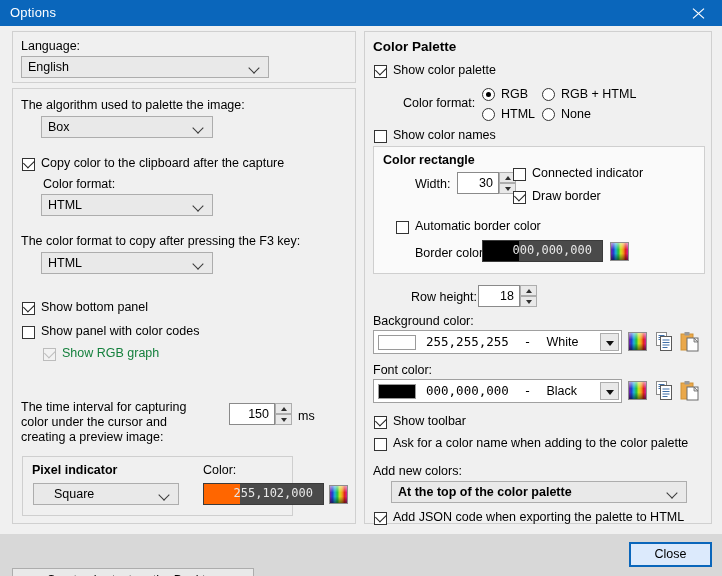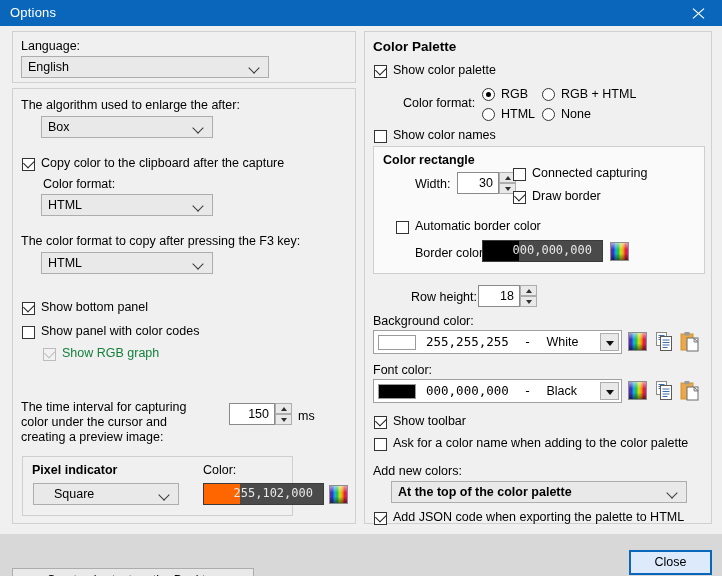--- a/index.html
+++ b/index.html
@@ -127,21 +127,21 @@
   <div class="group" style="left:12px;top:31px;width:344px;height:52px;">
     <div class="lbl" style="left:8px;top:7px;">Language:</div>
     <div class="combo" style="left:8px;top:24px;width:248px;">
       <span>English</span>
       <span class="chev"></span>
     </div>
   </div>
 
   <div class="group" style="left:12px;top:88px;width:344px;height:436px;">
 
-    <div class="lbl" style="left:8px;top:9px;">The algorithm used to enlarge the after:</div>
+    <div class="lbl" style="left:8px;top:9px;">The algorithm used to palette the image:</div>
     <div class="combo" style="left:28px;top:27px;width:172px;">
       <span>Box</span>
       <span class="chev"></span>
     </div>
 
     <div class="cb" style="left:9px;top:69px;">
         <i class="tick"></i>
       </div>
     <div class="lbl" style="left:28px;top:67px;">Copy color to the clipboard after the capture</div>
 
@@ -238,21 +238,21 @@
       <div class="spinbtns" style="left:125px;top:25px;">
         <div class="up">
             <i class="ar"></i>
           </div>
         <div class="dn">
             <i class="ar"></i>
           </div>
       </div>
 
       <div class="cb" style="left:139px;top:21px;background:#fff;"></div>
-      <div class="lbl" style="left:158px;top:19px;">Connected capturing</div>
+      <div class="lbl" style="left:158px;top:19px;">Connected indicator</div>
 
       <div class="cb" style="left:139px;top:44px;background:#fff;">
           <i class="tick"></i>
         </div>
       <div class="lbl" style="left:158px;top:42px;">Draw border</div>
 
       <div class="cb" style="left:22px;top:74px;background:#fff;"></div>
       <div class="lbl" style="left:41px;top:72px;">Automatic border color</div>
 
       <div class="lbl" style="left:41px;top:99px;">Border color:</div>
@@ -336,15 +336,15 @@
 
     <div class="cb" style="left:9px;top:480px;">
         <i class="tick"></i>
       </div>
     <div class="lbl" style="left:28px;top:478px;">Add JSON code when exporting the palette to HTML</div>
   </div>
 
   <div class="sep" style="top:534px;"></div>
   <div class="footer" style="background: rgb(216, 216, 216);"></div>
   <div class="btn" style="left:12px;top:568px;width:242px;height:24px;line-height:22px;">Create shortcut on the Desktop</div>
-  <div class="btn primary" style="left:629px;top:542px;width:83px;height:25px;line-height:21px;margin-top:8px;">Close</div>
+  <div class="btn primary" style="left:629px;top:542px;width:83px;height:25px;line-height:21px;">Close</div>
 
 </div>
 
 </body></html>

